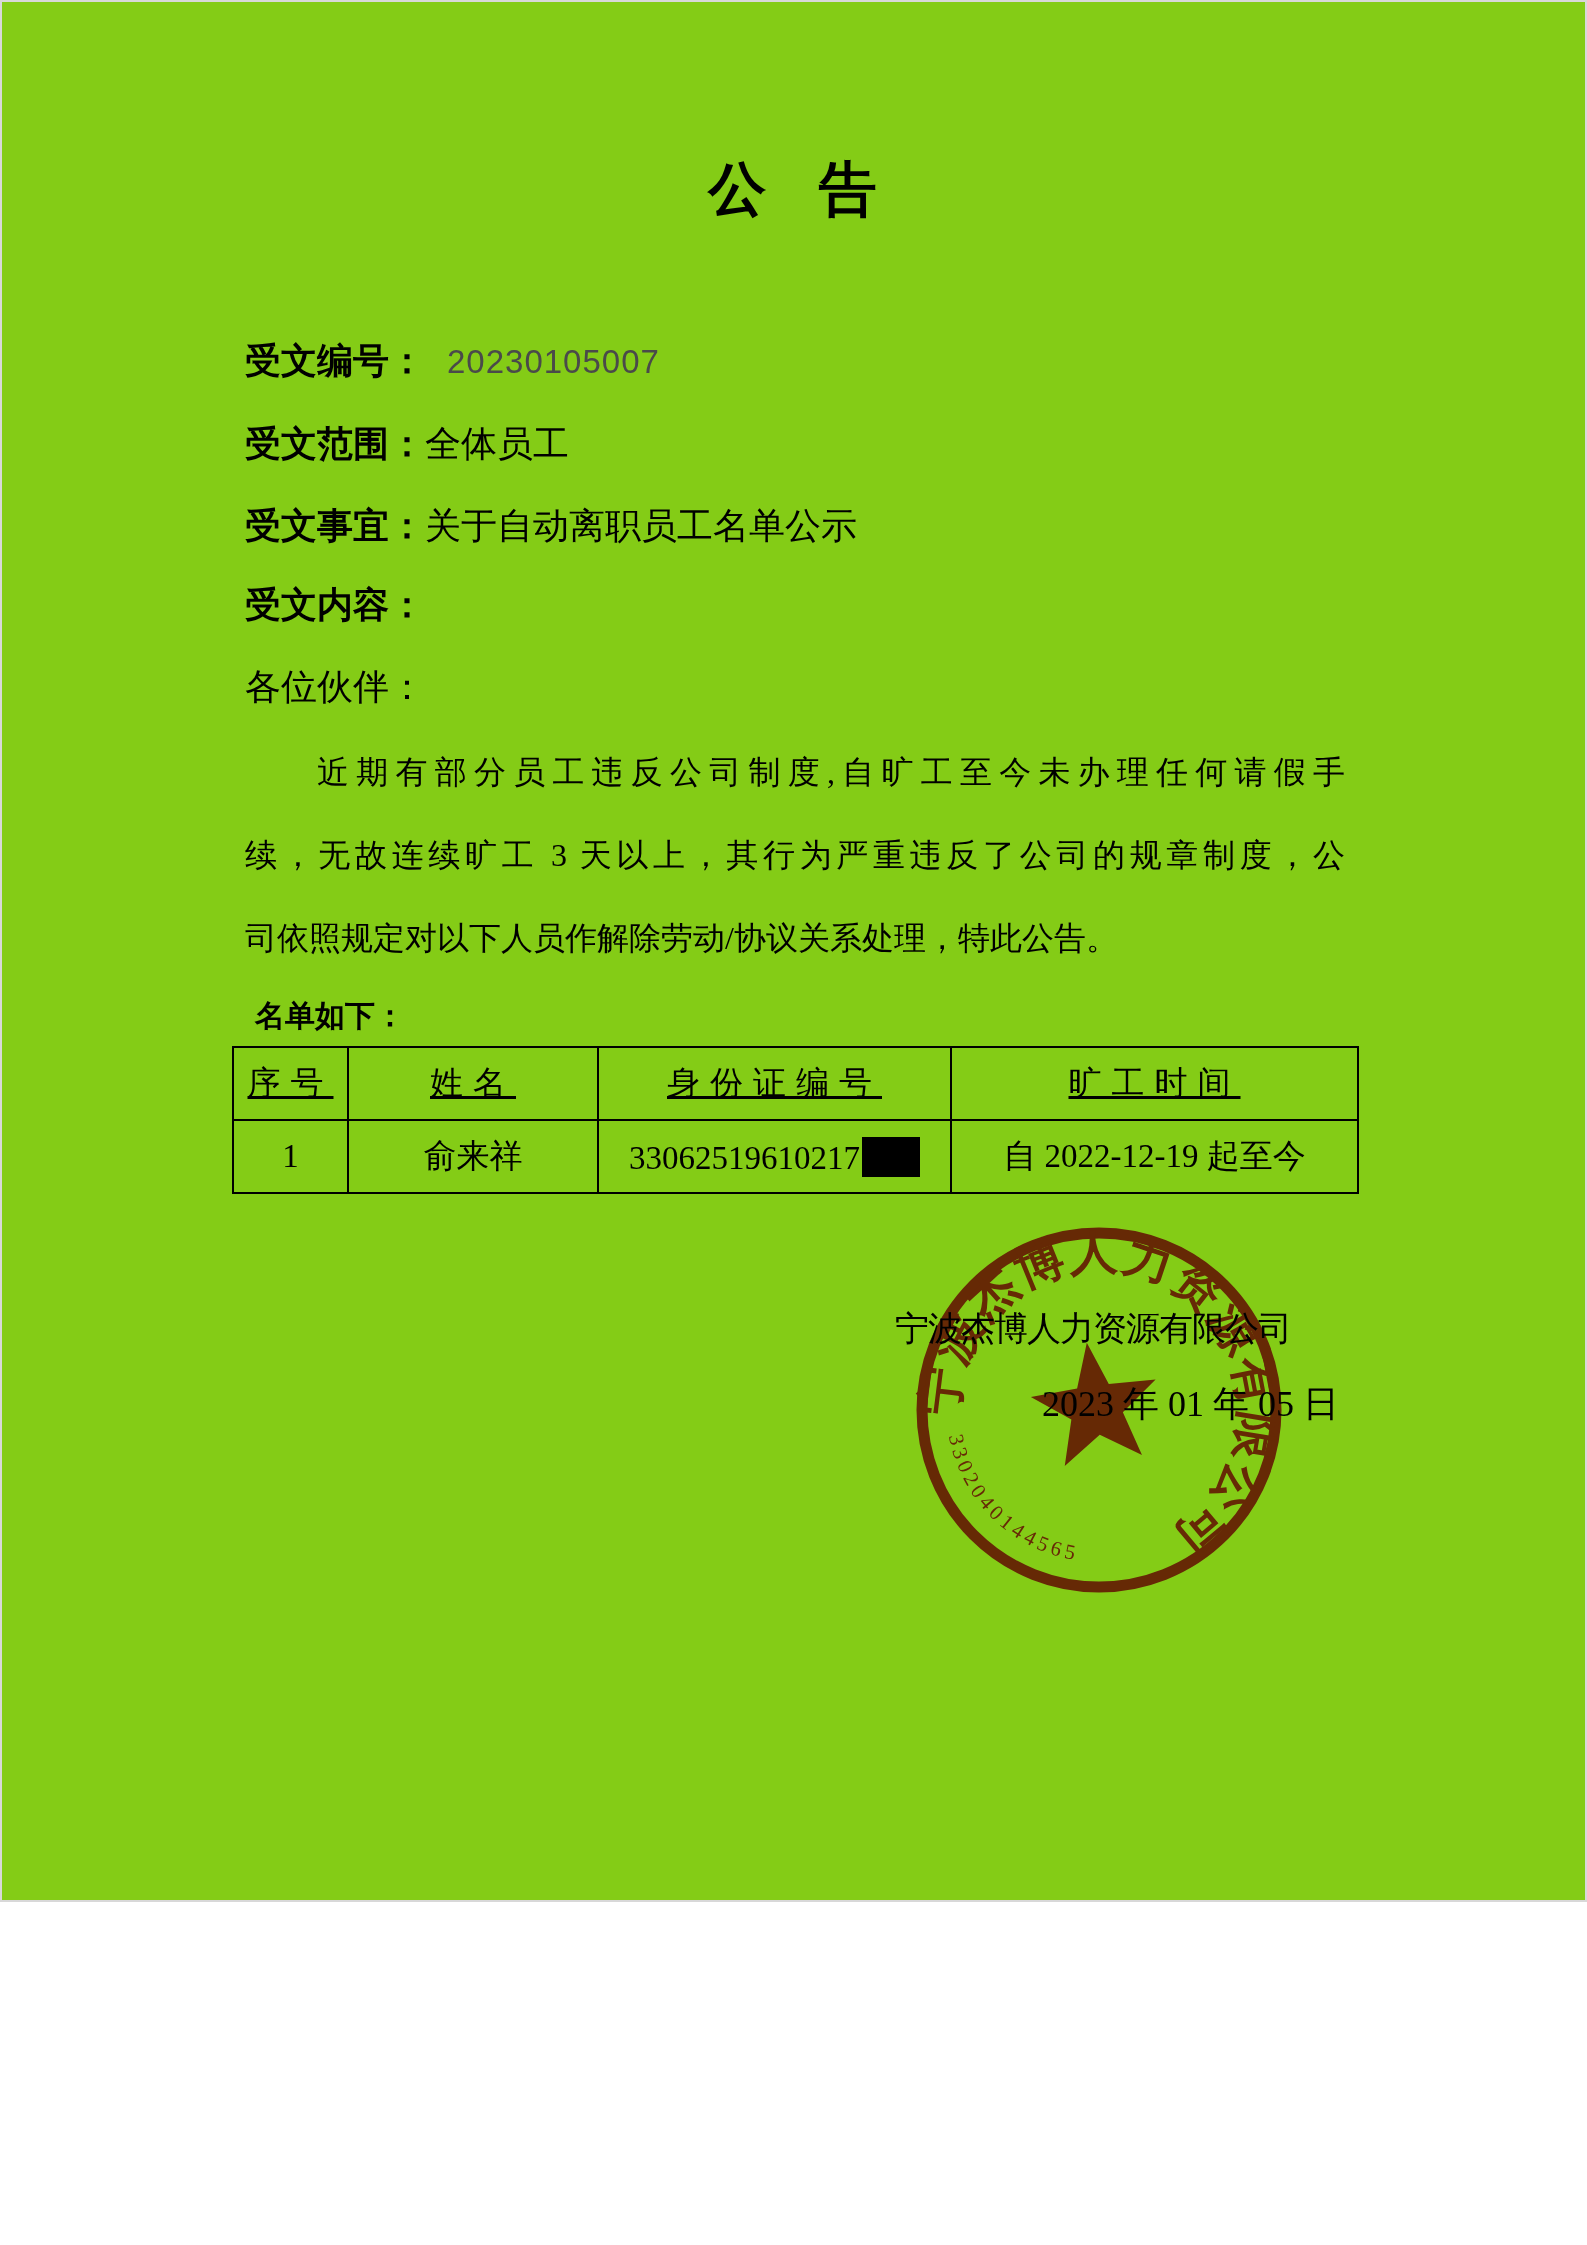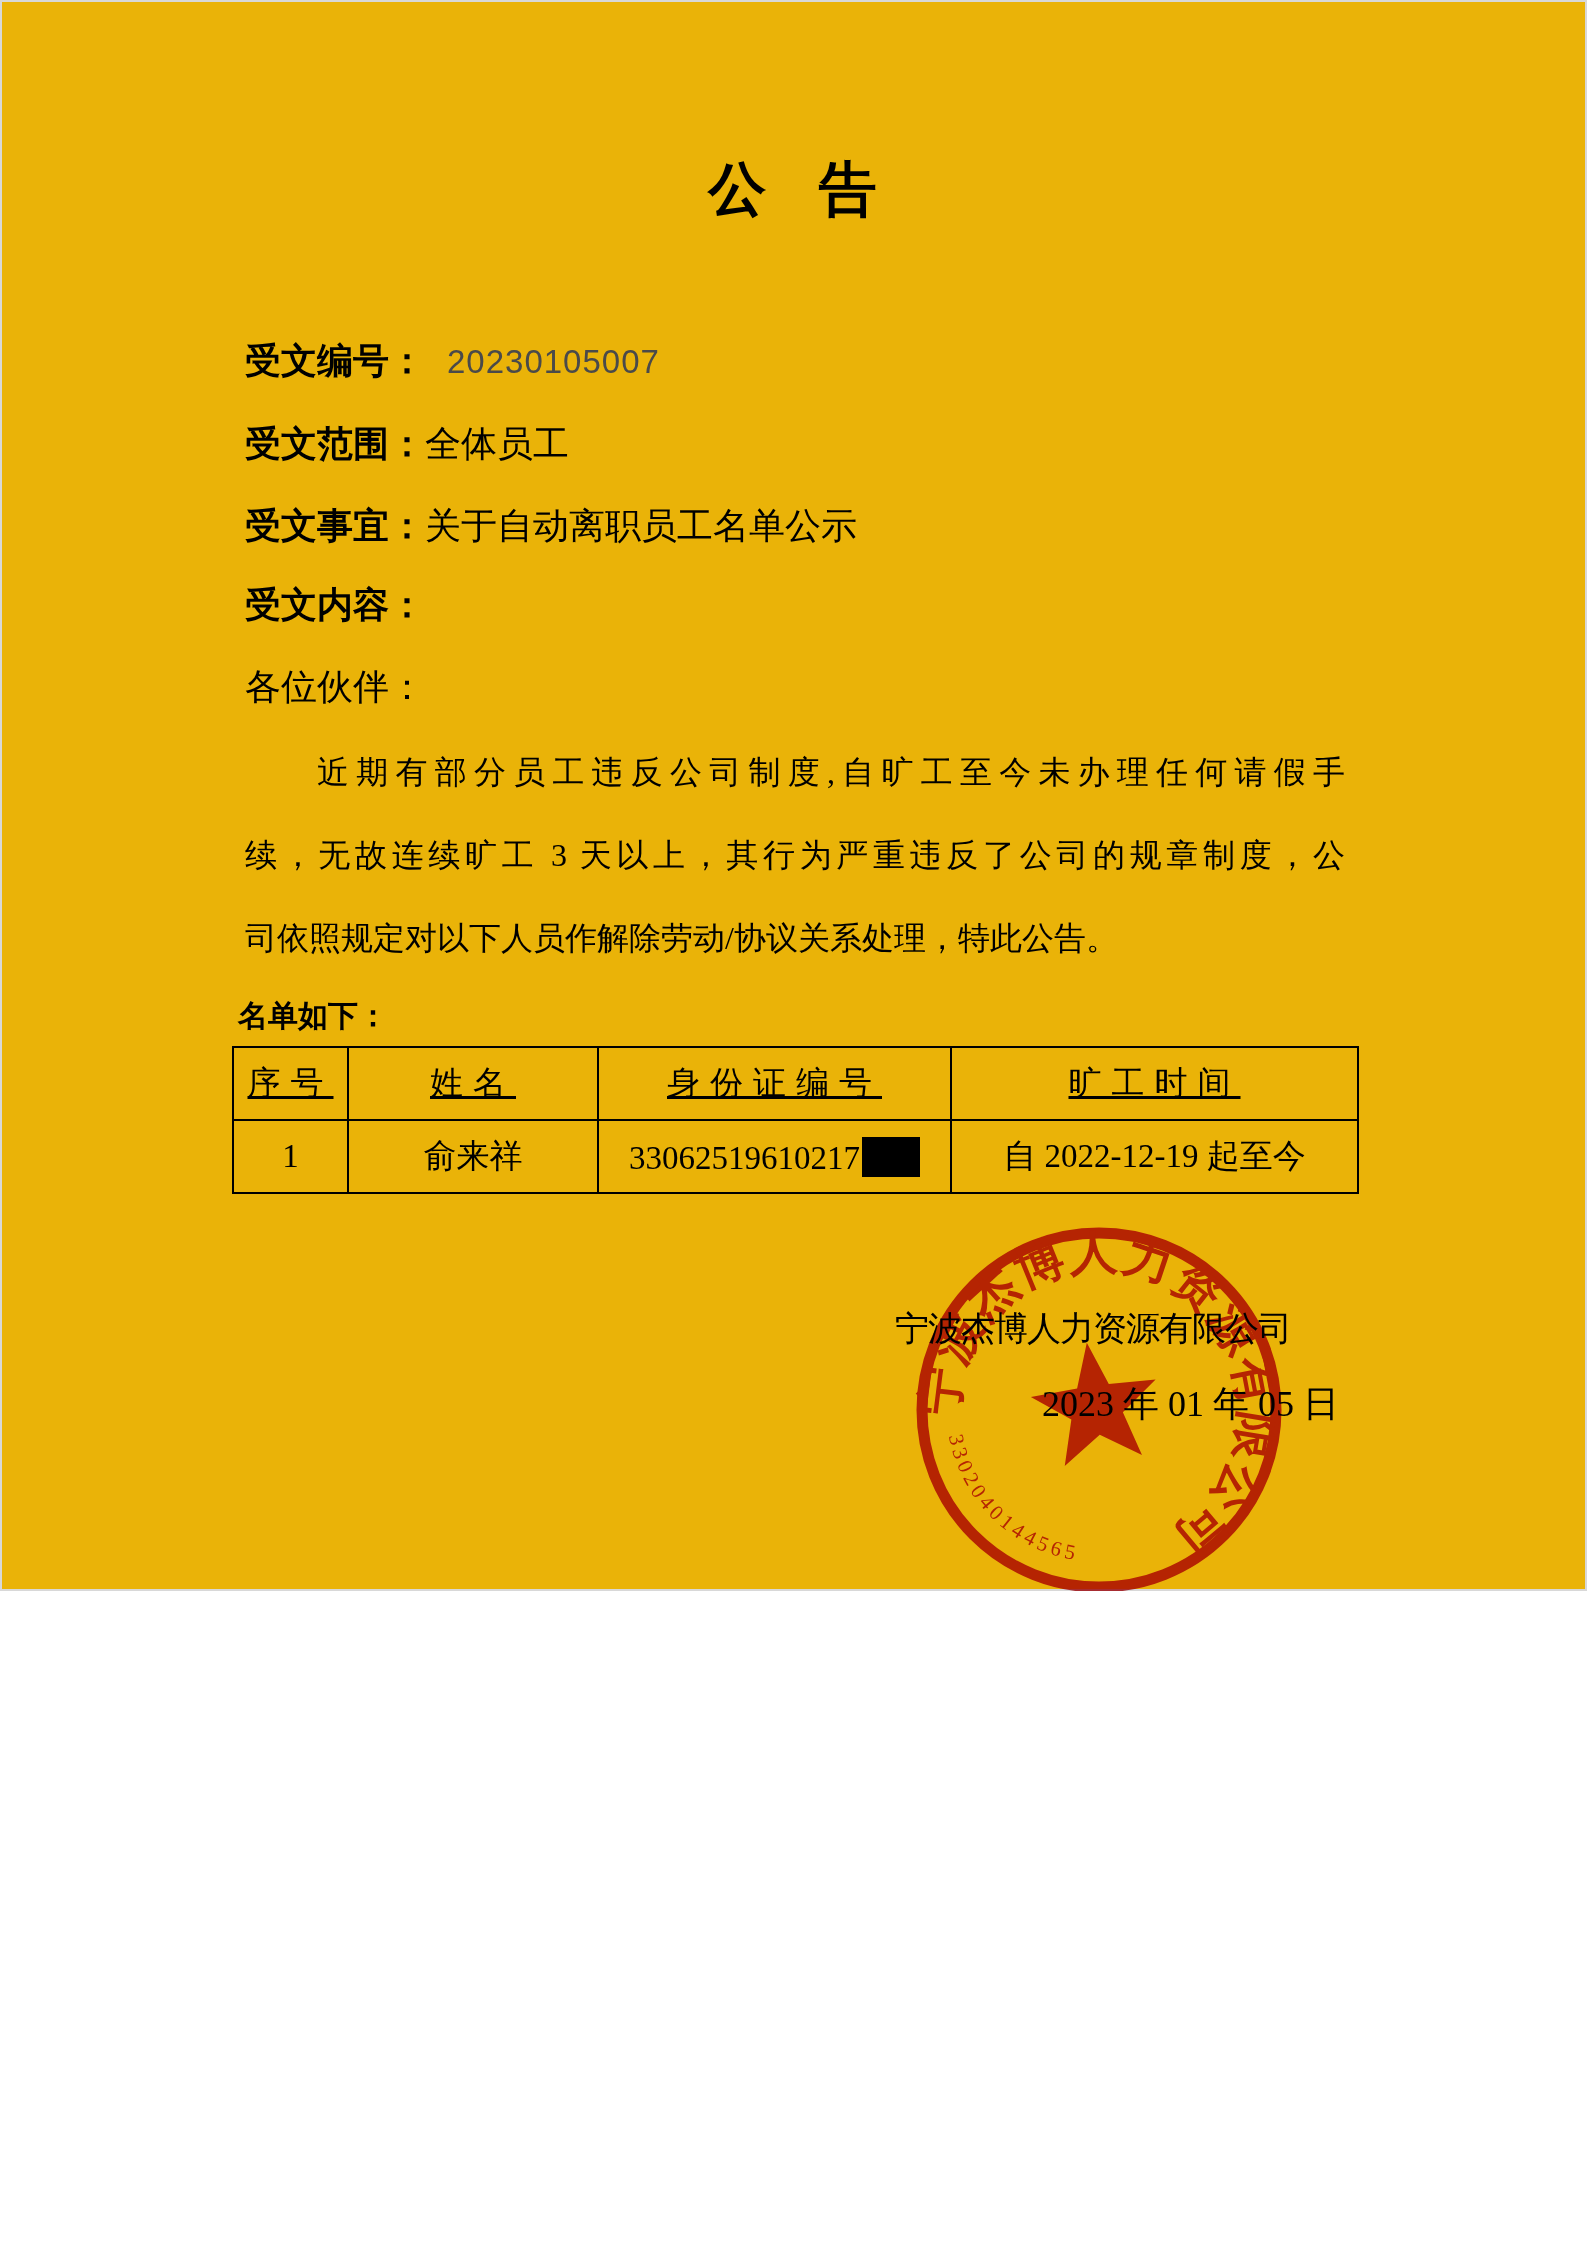--- a/index.html
+++ b/index.html
@@ -1,19 +1,19 @@
 <!DOCTYPE html>
 <html><head>
 <meta charset="utf-8">
 <style>
   html,body { margin:0; padding:0; background:#ffffff; }
   .page {
     position:relative;
-    width:1587px; height:1591px;
-    background:#eab308;
+    width:1587px; height:1902px;
+    background:#84cc16;
     font-family:"Liberation Serif","DejaVu Serif",serif;
     color:#000;
     box-shadow: inset 0 0 0 2px #d8d8d8;
     overflow:hidden;
   }
   .abs { position:absolute; }
   .title {
     left:0; right:0; top:158px;
     text-align:center;
     font-size:58px; font-weight:bold;
@@ -24,21 +24,21 @@
   .meta-label { font-weight:bold; }
   .meta-value { font-weight:normal; }
   .num-value {
     font-family:"Liberation Sans","DejaVu Sans",sans-serif;
     font-size:33px; color:#4a4a4a; margin-left:22px; letter-spacing:1px;
   }
   .salutation { left:245px; top:666px; font-size:36px; line-height:1.2; }
   .para-line { left:245px; width:1100px; font-size:32px; line-height:1.25; }
   .justify-line { text-align:justify; text-align-last:justify; }
   .indent { text-indent:72px; }
-  .list-intro { left:238px; top:998px; font-size:30px; font-weight:bold; line-height:1.2; }
+  .list-intro { left:255px; top:998px; font-size:30px; font-weight:bold; line-height:1.2; }
 
   .notice-table {
     position:absolute; left:232px; top:1046px;
     width:1125px; border-collapse:collapse; table-layout:fixed;
   }
   .notice-table td {
     border:2px solid #000;
     height:71px;
     text-align:center; vertical-align:middle;
     font-size:33px; padding:0;

